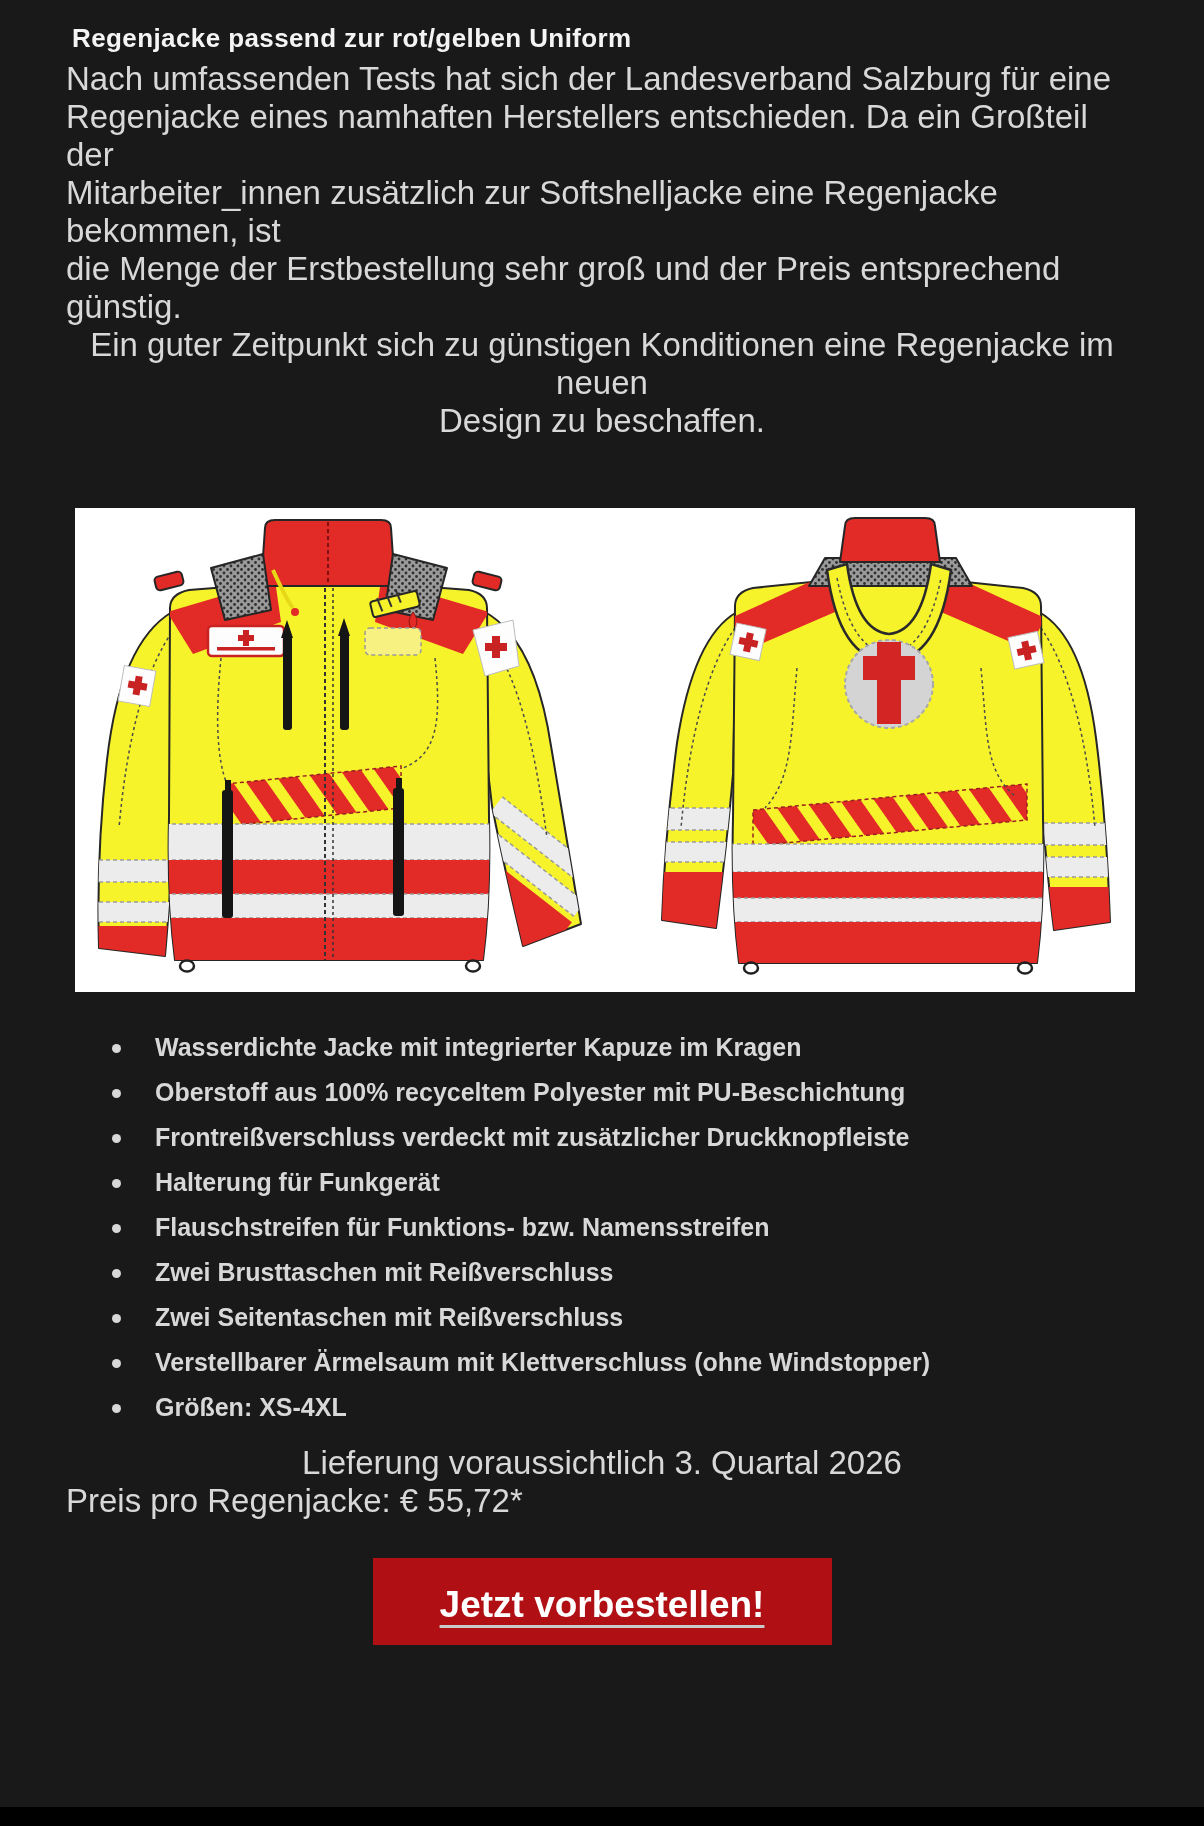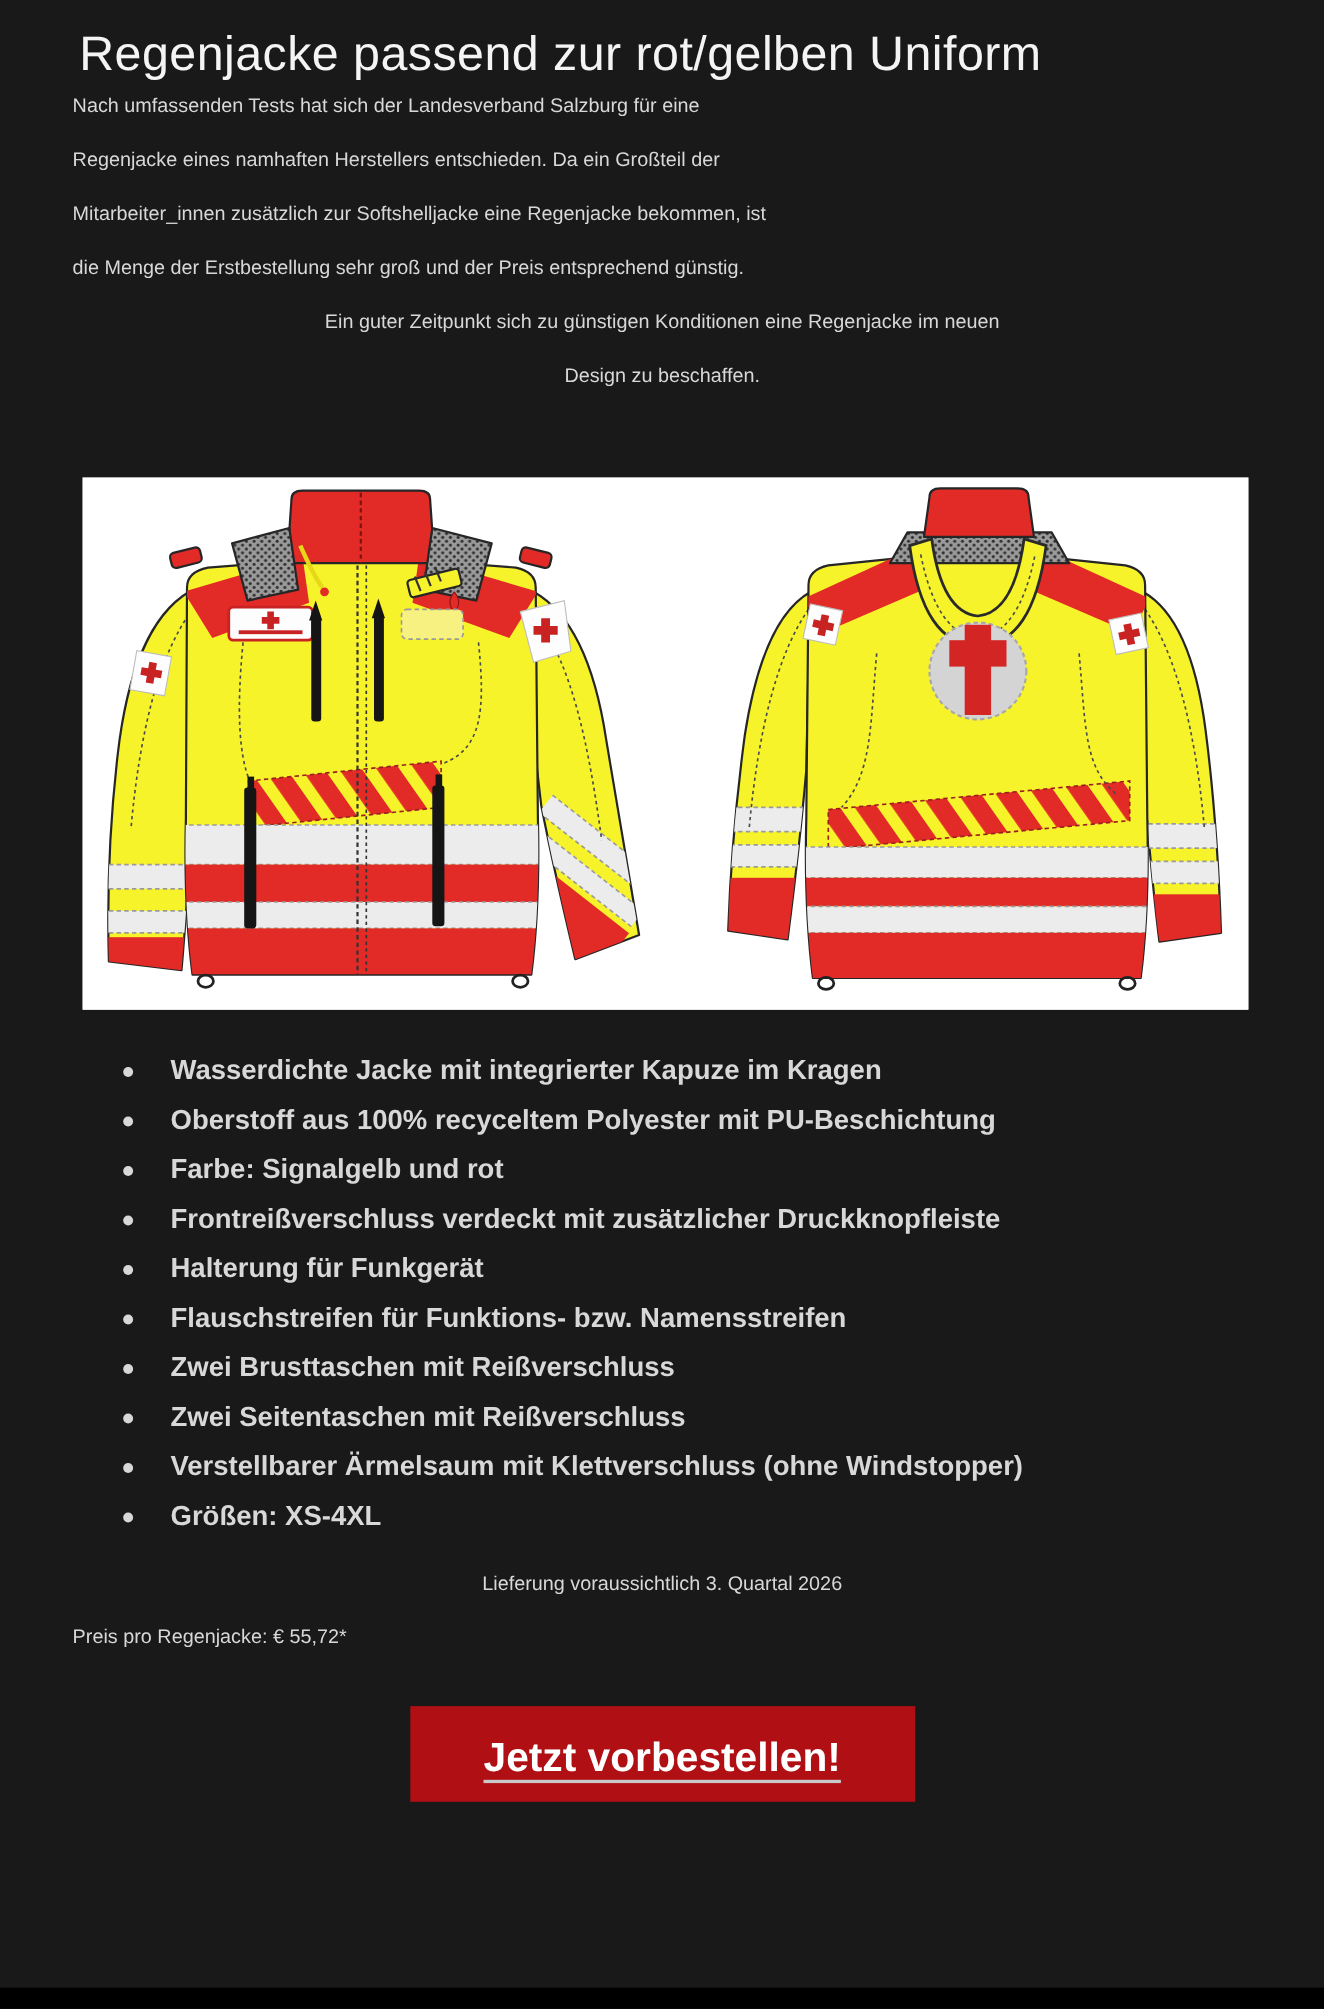--- a/index.html
+++ b/index.html
@@ -7,29 +7,29 @@
     position:relative;
     width:1204px; height:1826px;
     margin:0 auto;
     background:var(--page-bg,#191919);
     font-family:"Liberation Sans", sans-serif;
     overflow:hidden;
   }
   .content { padding:16px 66px 0 66px; }
 
   h1.title {
-    margin:12px 0 0 6px;
-    font-size:44px; line-height:44px;
+    margin:0 0 0 6px;
+    font-size:26px; line-height:44px;
     letter-spacing:.4px;
     color:var(--text-primary,#f4f4f4);
-    font-weight:normal;
+    font-weight:bold;
   }
   p.body-text {
     margin:0;
-    font-size:18px; line-height:49px;
+    font-size:33px; line-height:38px;
     color:var(--text-body,#d8d8d8);
     white-space:pre-line;
   }
   .p1 { margin-top:18px; }
   .p2 { margin-top:56px;text-align:center; }
 
   figure.jacket-figure {
     margin:68px 0 0 9px;
     width:1060px; height:484px;
     background:var(--image-bg,#ffffff);
@@ -308,21 +308,20 @@
 
           <ellipse cx="676" cy="460" rx="7" ry="5.5" fill="none" stroke="#222" stroke-width="2.5"></ellipse>
           <ellipse cx="950" cy="460" rx="7" ry="5.5" fill="none" stroke="#222" stroke-width="2.5"></ellipse>
         </g>
       </svg>
     </figure>
 
     <ul class="features">
       <li>Wasserdichte Jacke mit integrierter Kapuze im Kragen</li>
       <li>Oberstoff aus 100% recyceltem Polyester mit PU-Beschichtung</li>
-      <li>Farbe: Signalgelb und rot</li>
       <li>Frontreißverschluss verdeckt mit zusätzlicher Druckknopfleiste</li>
       <li>Halterung für Funkgerät</li>
       <li>Flauschstreifen für Funktions- bzw. Namensstreifen</li>
       <li>Zwei Brusttaschen mit Reißverschluss</li>
       <li>Zwei Seitentaschen mit Reißverschluss</li>
       <li>Verstellbarer Ärmelsaum mit Klettverschluss (ohne Windstopper)</li>
       <li>Größen: XS-4XL</li>
     </ul>
 
     <p class="body-text delivery">Lieferung voraussichtlich 3. Quartal 2026</p>

